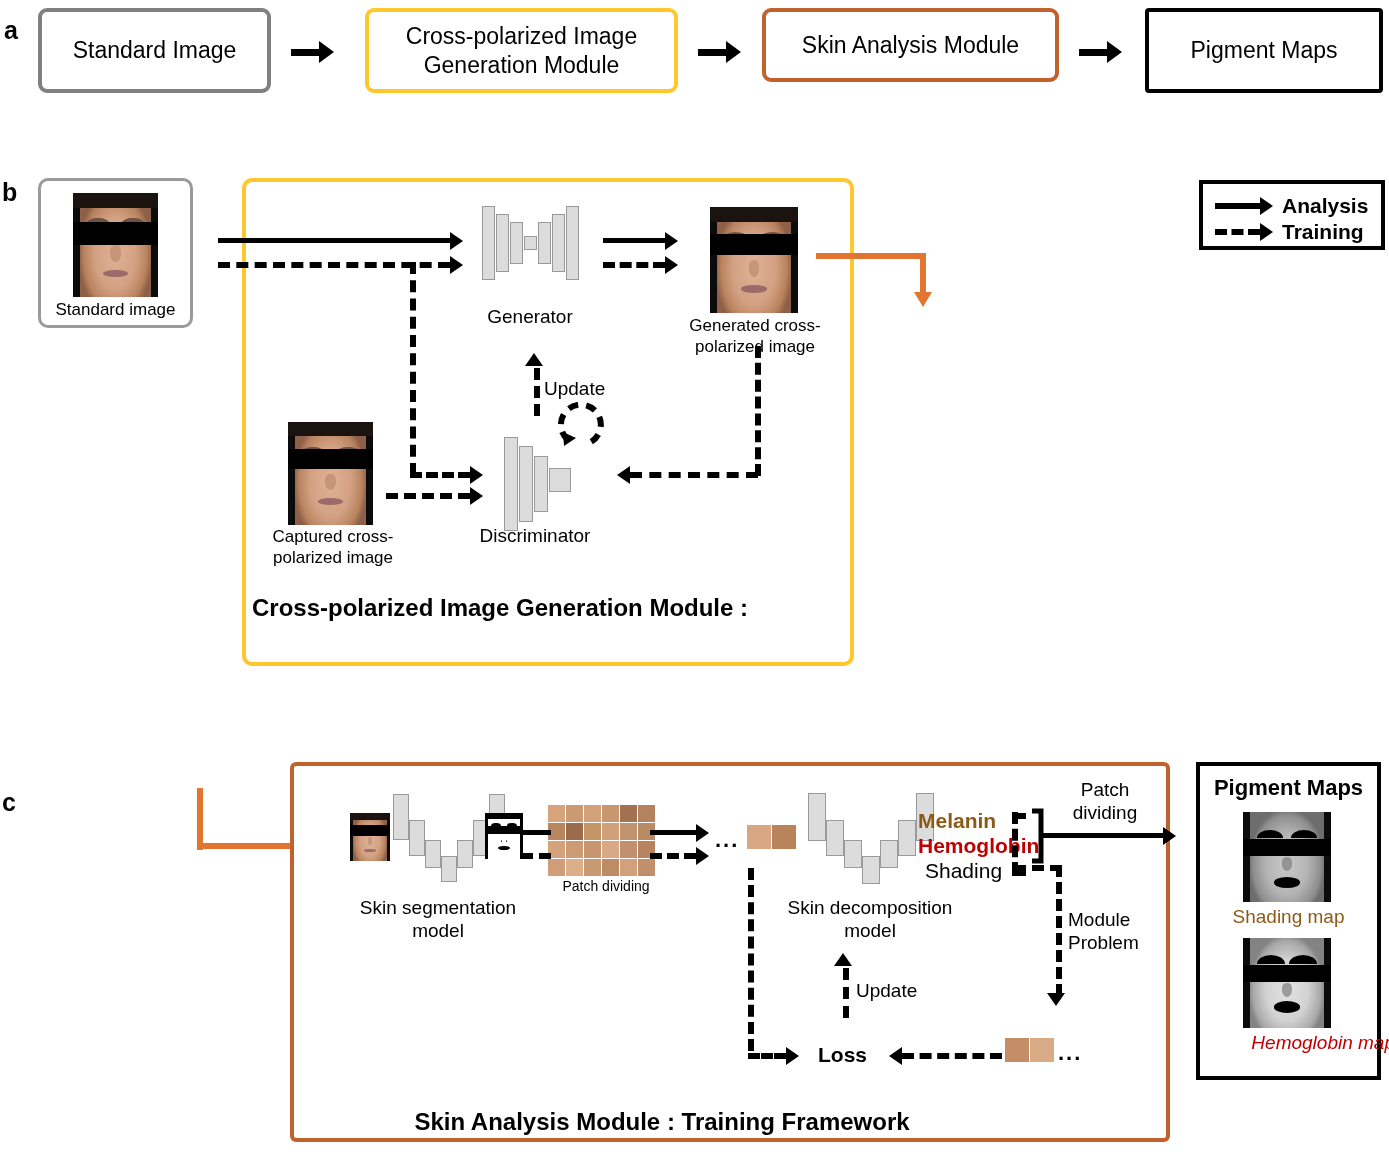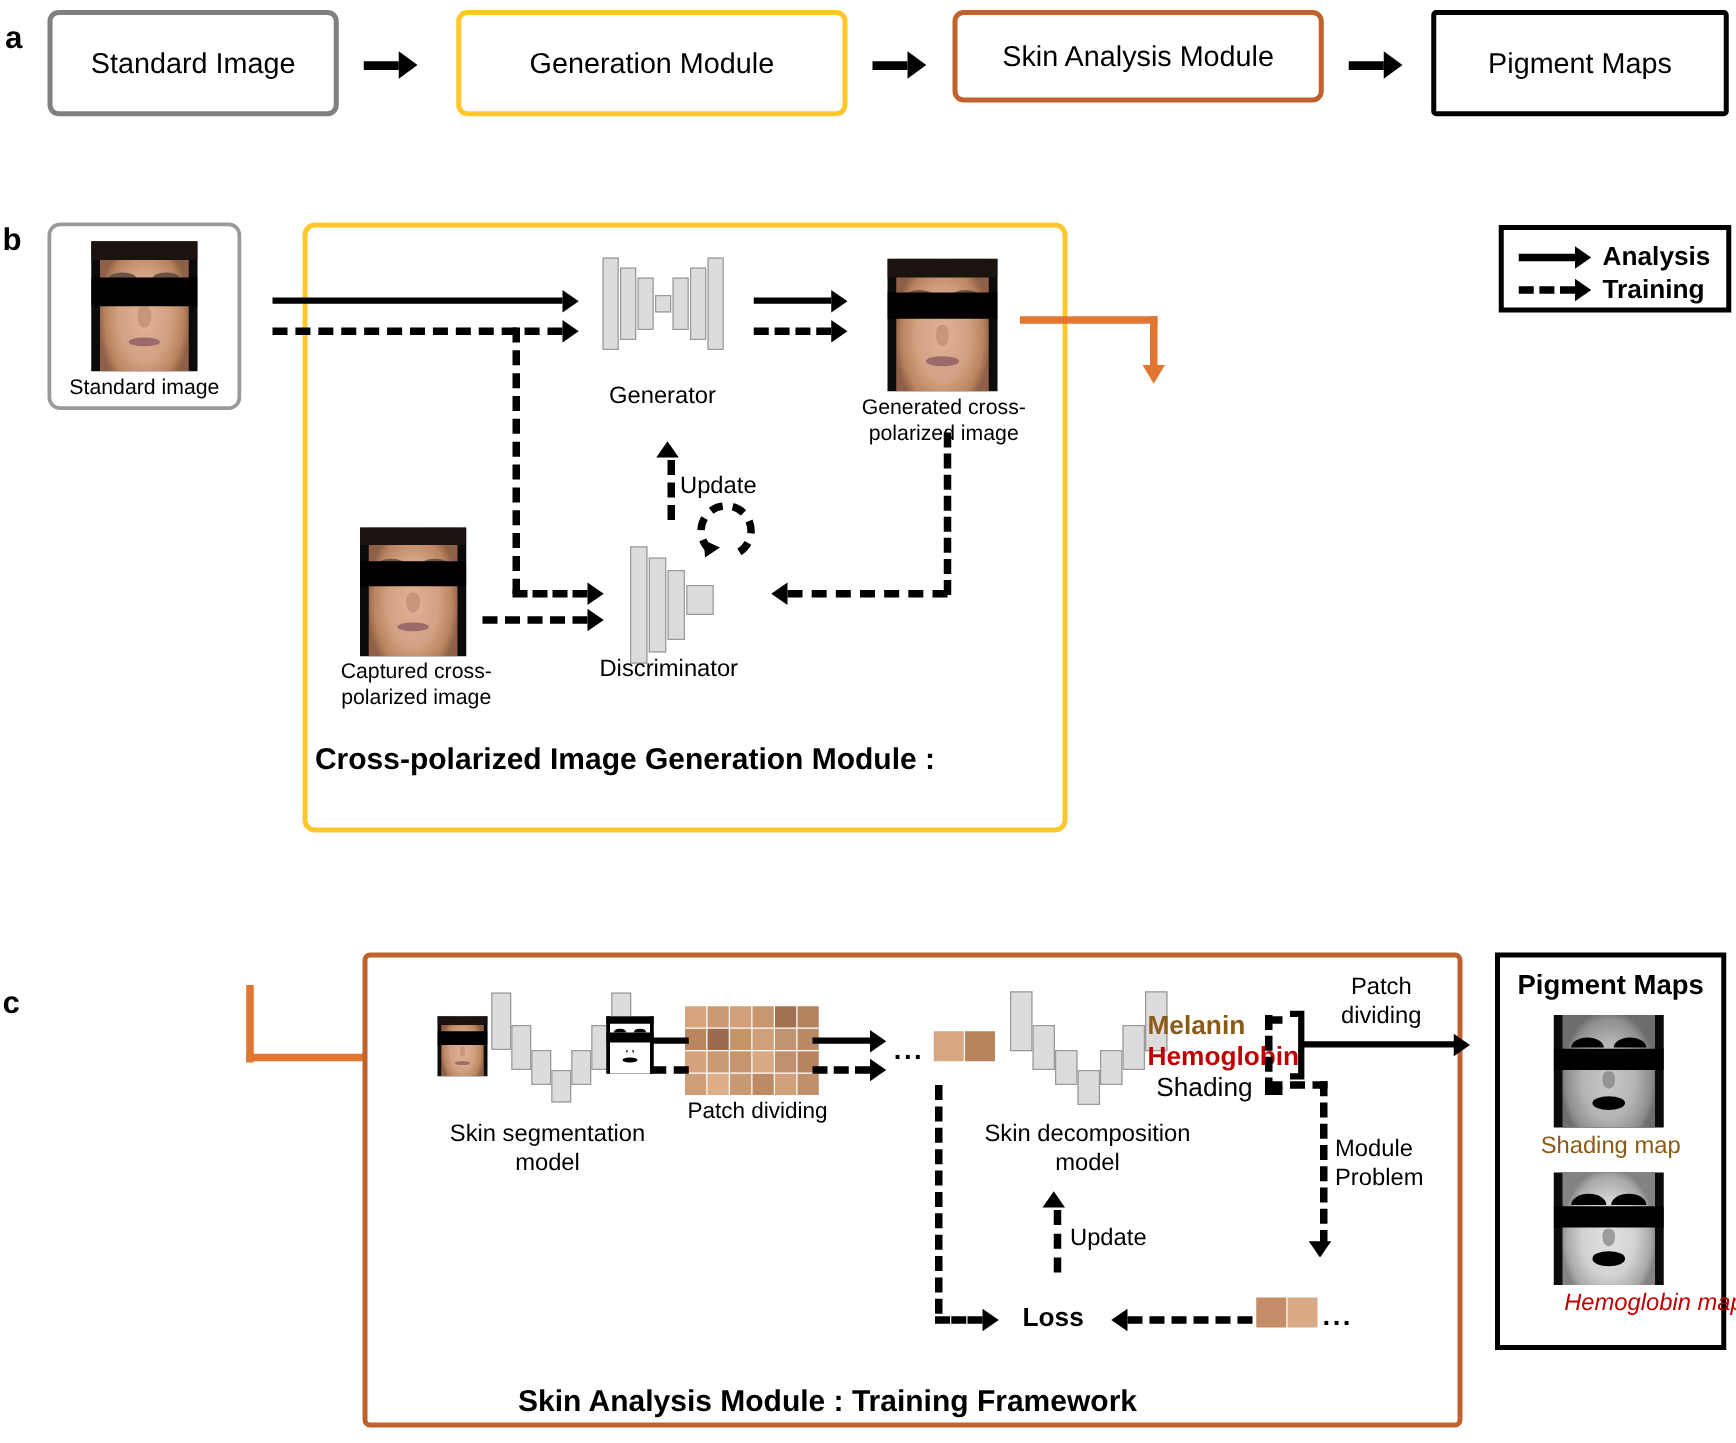--- a/index.html
+++ b/index.html
@@ -113,20 +113,21 @@
 <div class="flowbox" style="left:38px;top:8px;width:233px;height:85px;border:4px solid #808080;">
   <span>Standard Image</span>
 </div>
 
 <div class="arrow-blk" style="left:291px;top:41px;">
   <div class="shaft" style="width:28px;"></div>
     <div class="head"></div>
 </div>
 
 <div class="flowbox" style="left:365px;top:8px;width:313px;height:85px;border:4px solid #FFC72C;flex-direction:column;">
+  <span>Cross-polarized Image</span>
   <span>Generation Module</span>
 </div>
 
 <div class="arrow-blk" style="left:698px;top:41px;">
   <div class="shaft" style="width:28px;"></div>
     <div class="head"></div>
 </div>
 
 <div class="flowbox" style="left:762px;top:8px;width:297px;height:74px;border:4px solid #C1622C;">
   <span>Skin Analysis Module</span>
@@ -328,21 +329,21 @@
     <div class="patch" style="background:#c0906c"></div>
 </div>
 
 <div class="ln" style="left:521px;top:830px;width:30px;height:5px;"></div>
 <div class="ln" style="left:650px;top:830px;width:46px;height:5px;"></div>
 <div class="ah-r" style="left:696px;top:824px;"></div>
 <div class="dln-h" style="left:521px;top:853px;width:30px;"></div>
 <div class="dln-h" style="left:650px;top:853px;width:46px;"></div>
 <div class="ah-r" style="left:696px;top:847px;"></div>
 
-<div class="caption" style="left:530px;top:878px;width:152px;font-size:18px;">Patch dividing</div>
+<div class="caption" style="left:530px;top:878px;width:152px;font-size:14px;">Patch dividing</div>
 
 <div class="dots" style="left:715px;top:827px;">...</div>
 <div style="position:absolute;left:747px;top:825px;width:24px;height:24px;background:#d8a682;"></div>
 <div style="position:absolute;left:772px;top:825px;width:24px;height:24px;background:#b9835c;"></div>
 
 <div>
   <div class="nblock" style="left:808px;top:793px;width:18px;height:48px;"></div>
   <div class="nblock" style="left:826px;top:820px;width:18px;height:36px;"></div>
   <div class="nblock" style="left:844px;top:840px;width:18px;height:28px;"></div>
   <div class="nblock" style="left:862px;top:856px;width:18px;height:28px;"></div>

